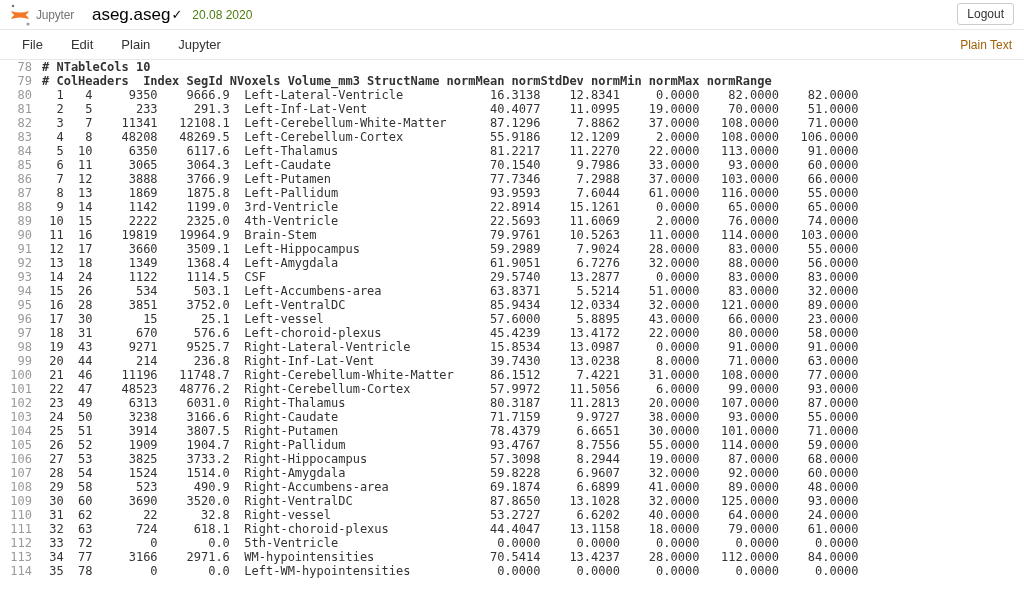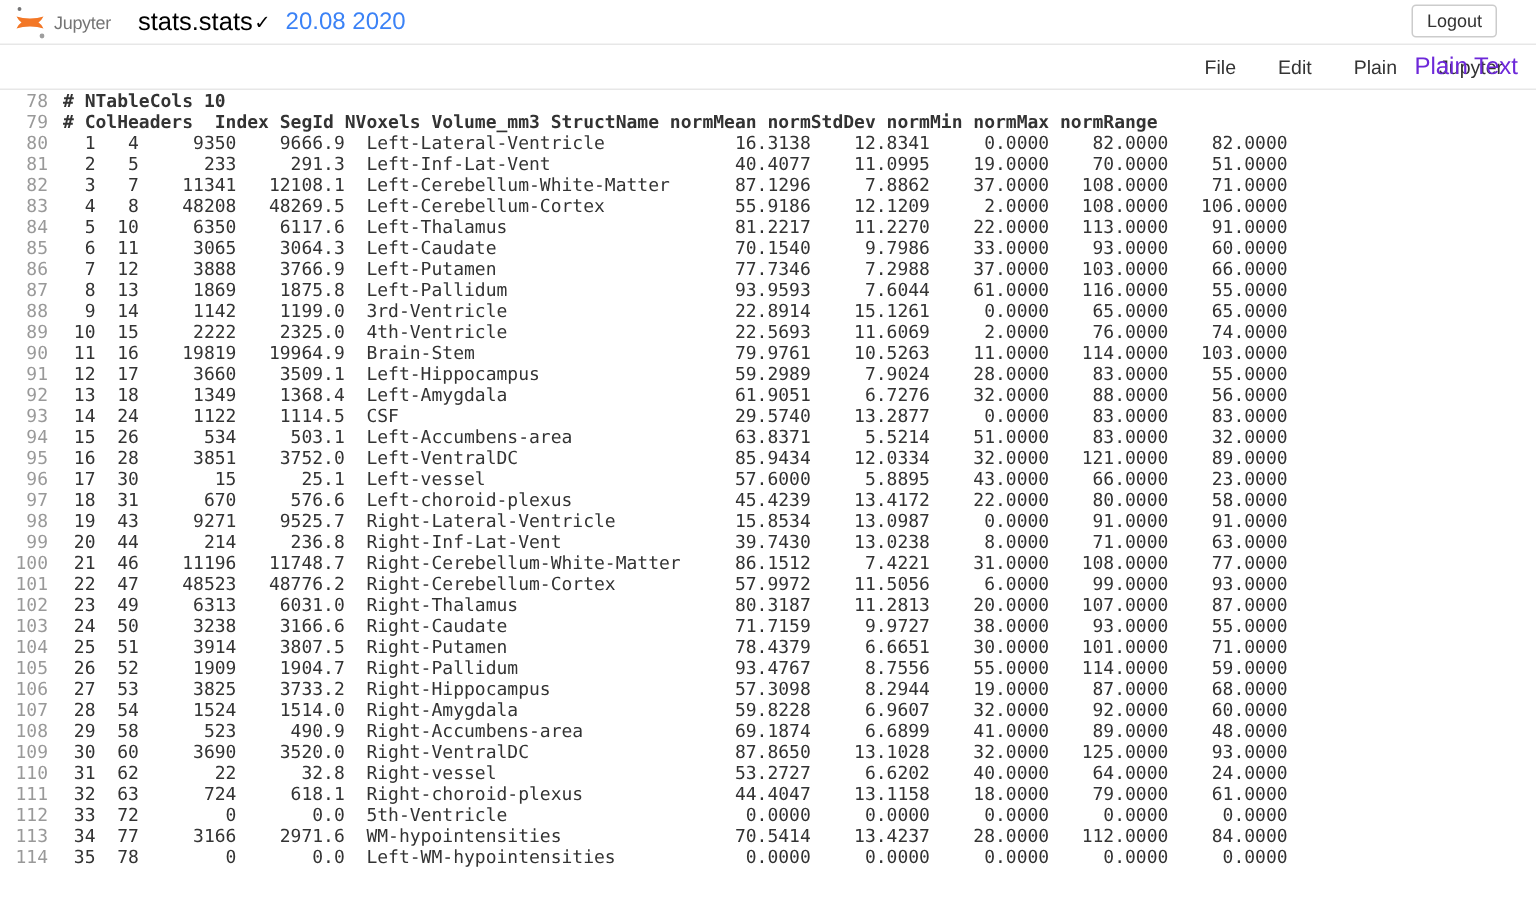--- a/index.html
+++ b/index.html
@@ -41,60 +41,59 @@
       font-size: 17px;
       color: #000;
       padding-right: 1px;
     }
     .check {
       font-size: 13px;
       color: #000;
       padding-right: 10px;
     }
     .filedate {
-      font-size: 16px;
-      color: #3b82f6;
+      font-size: 12px;
+      color: #4d7c0f;
     }
     .logout {
       position: absolute;
-      right: 26px;
+      right: 10px;
       top: 3px;
       border: 1px solid #ccc;
       border-radius: 3px;
       padding: 3px 9px;
       font-size: 12px;
       background: #fff;
       color: #333;
       cursor: pointer;
     }
     .menubar {
       height: 30px;
       border-bottom: 1px solid #e7e7e7;
       display: flex;
       align-items: center;
       padding: 0 8px;
       position: relative;
       background: #fff;
-      justify-content: flex-end;
     }
     .menu-left {
       display: flex;
       gap: 0;
     }
     .menu-item {
       padding: 5px 14px;
       font-size: 13px;
       color: #333;
       cursor: pointer;
     }
     .menu-right {
       position: absolute;
       right: 12px;
-      font-size: 16px;
-      color: #6d28d9;
+      font-size: 12px;
+      color: #a16207;
     }
     .notebook {
       padding: 0;
       font-family: "DejaVu Sans Mono", Menlo, Consolas, monospace;
       font-size: 12px;
       line-height: 14px;
       overflow: hidden;
       white-space: pre;
     }
     .line {
@@ -123,21 +122,21 @@
     <span class="logo-icon">
       <svg viewBox="0 0 24 24">
         <circle cx="5" cy="3" r="1.3" fill="#767677"></circle>
         <path d="M3 8 A 10 10 0 0 0 21 8 A 14 6 0 0 1 3 8 Z" fill="#f37726"></path>
         <path d="M3 16 A 10 10 0 0 1 21 16 A 14 6 0 0 0 3 16 Z" fill="#f37726"></path>
         <circle cx="20" cy="21" r="1.6" fill="#9e9e9e"></circle>
       </svg>
     </span>
     <span class="logo-text">Jupyter</span>
   </div>
-  <span class="filename">stats.stats</span>
+  <span class="filename">aseg.aseg</span>
   <span class="check">✓</span>
   <span class="filedate">20.08 2020</span>
   <button class="logout">Logout</button>
 </div>
 
 <div class="menubar">
   <div class="menu-left">
     <div class="menu-item">File</div>
     <div class="menu-item">Edit</div>
     <div class="menu-item">Plain</div>

